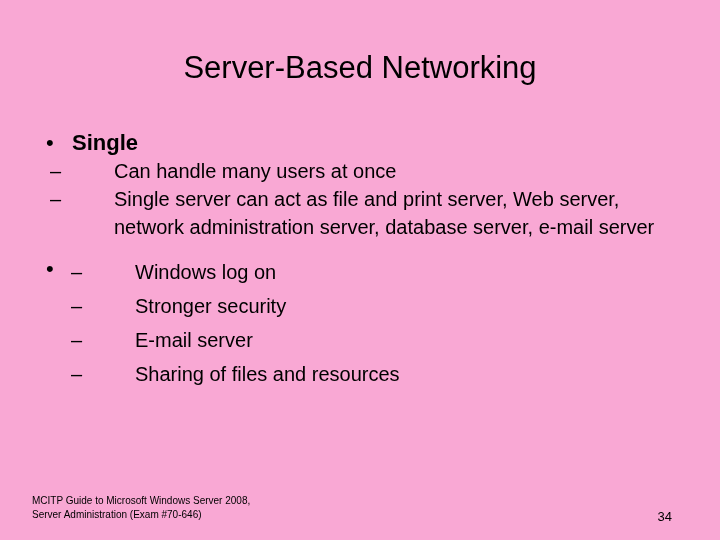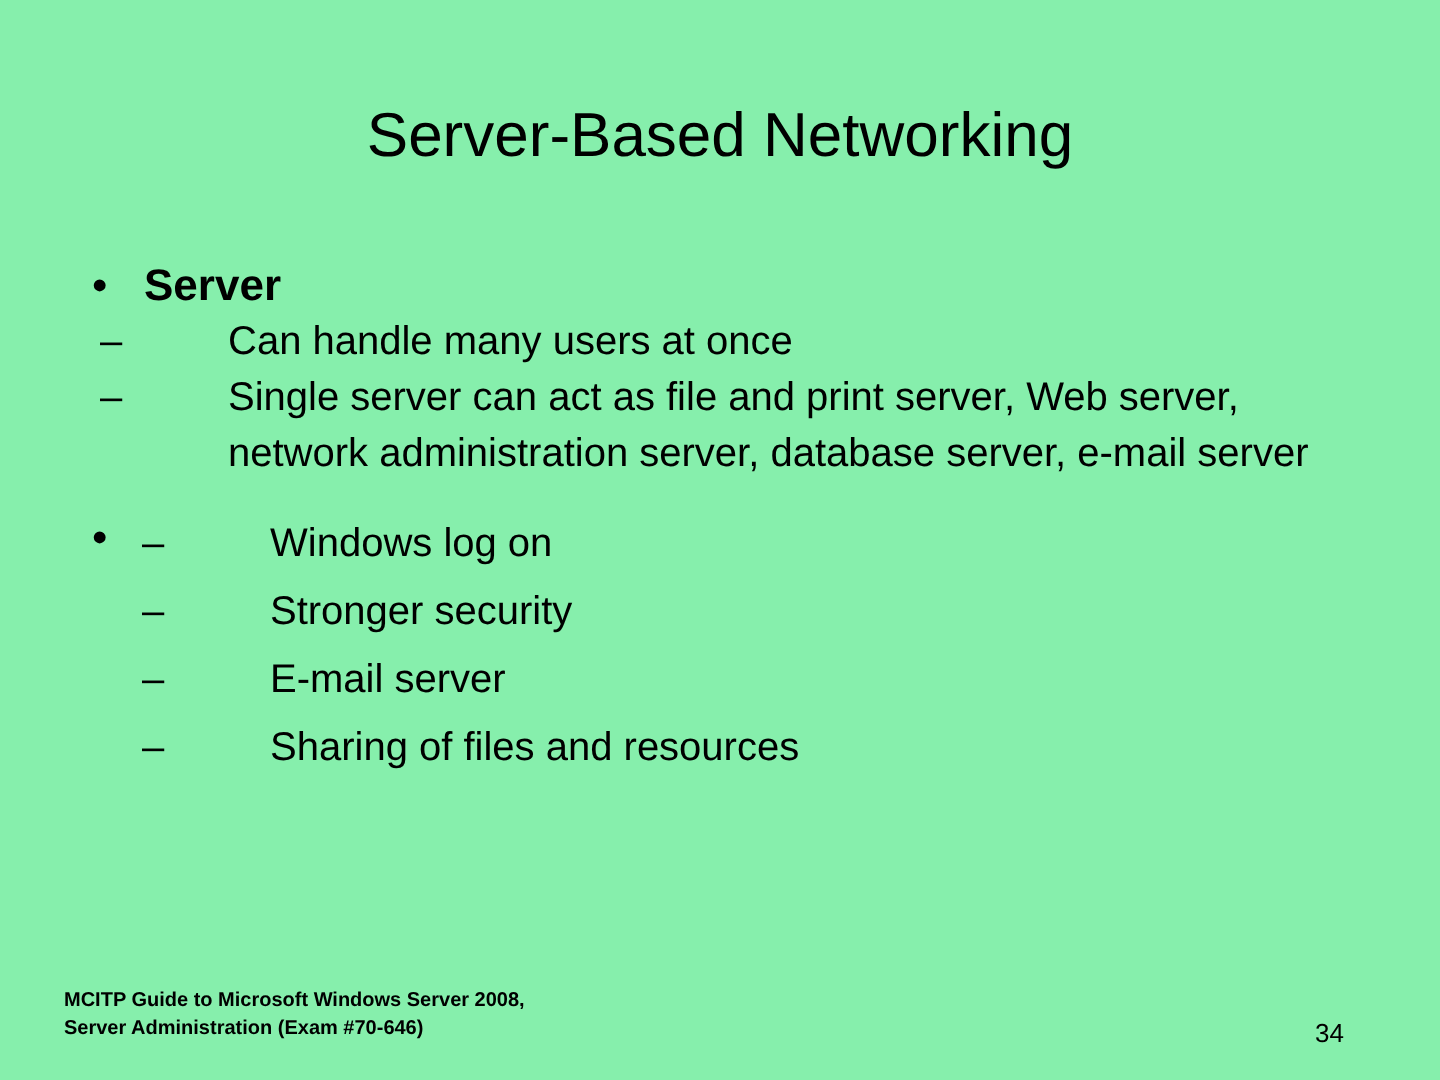--- a/index.html
+++ b/index.html
@@ -16,21 +16,21 @@
     overflow: hidden;
     position: relative;
     -webkit-font-smoothing: none;
   }
 
   .slide {
     position: absolute;
     inset: 0;
     width: 720px;
     height: 540px;
-    background: #86efac;
+    background: #f9a8d4;
   }
 
   
   .slide-title {
     position: absolute;
     top: 50px;
     left: 40px;
     width: 640px;
     text-align: center;
     font-size: 31px;
@@ -124,21 +124,20 @@
     height: 34px;
   }
   .footer-source {
     position: absolute;
     left: 0;
     top: 0;
     font-size: 10px;
     line-height: 14px;
     color: #000000;
     white-space: pre-line;
-    font-weight: bold;
   }
   .footer-page {
     position: absolute;
     right: 16px;
     top: 15px;
     font-size: 13px;
     line-height: 16px;
     color: #000000;
     text-align: left;
   }
@@ -148,21 +147,21 @@
 
 <div class="slide">
 
   <div class="slide-title">Server-Based Networking</div>
 
   <div class="body-content">
 
     <div class="group group-server">
       <div class="l1 bold">
         <span class="l1-bullet">•</span>
-        <span class="l1-text">Server</span>
+        <span class="l1-text">Single</span>
       </div>
 
       <ul class="l2-list">
         <li class="l2 l2-item-1">
           <span class="l2-dash">–</span><span>Can handle many users at once</span>
         </li>
         <li class="l2 l2-item-0">
           <span class="l2-dash">–</span><span>Single server can act as file and print server, Web server, network administration server, database server, e-mail server</span>
         </li>
       </ul>

